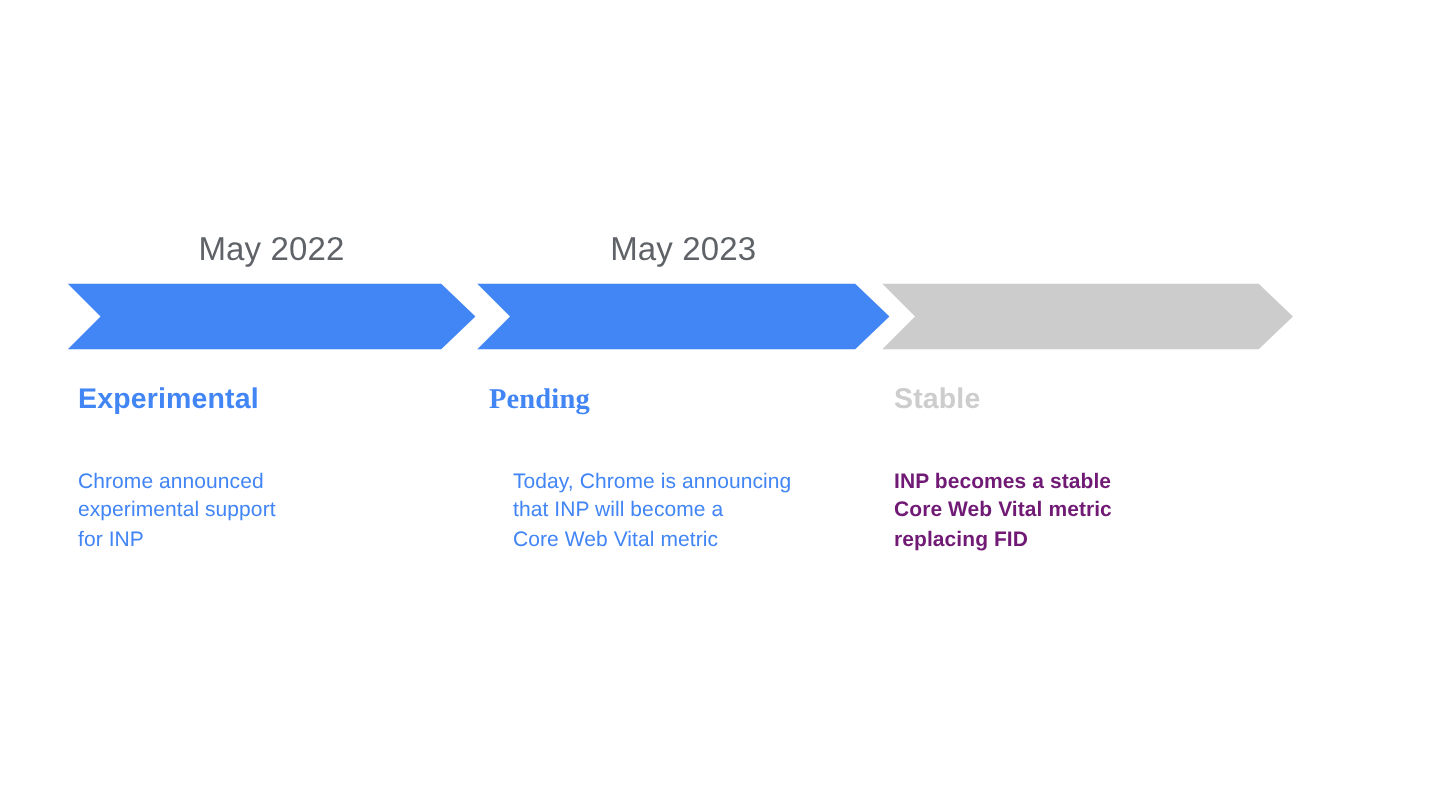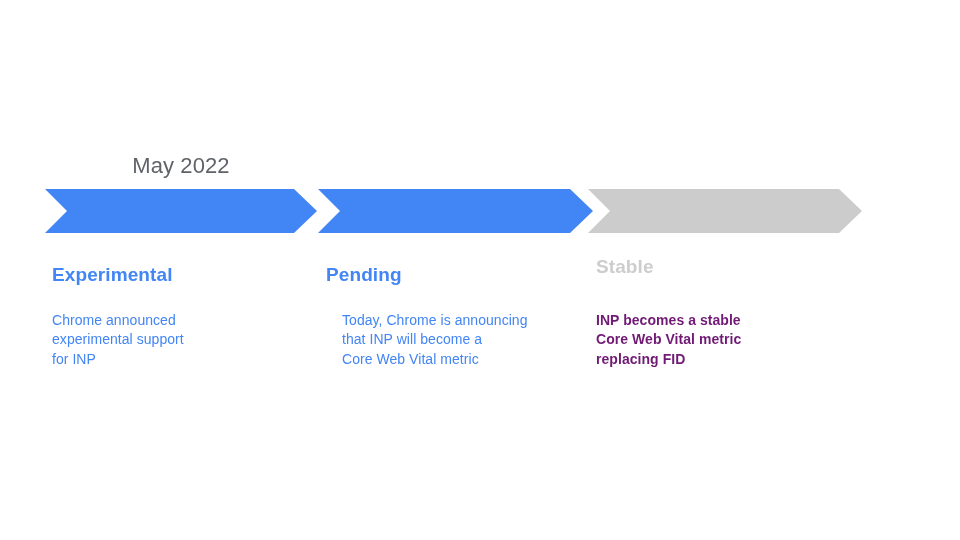--- a/index.html
+++ b/index.html
@@ -61,21 +61,21 @@
   
   .stage-heading {
     position: absolute;
     top: 255px;
     font-size: 19px;
     font-weight: 700;
     letter-spacing: 0.1px;
     line-height: 24px;
     white-space: nowrap;
   }
-  .stage-heading.tone-blue  { color: #4285f4; margin-top: 8px; }
+  .stage-heading.tone-blue  { color: #4285f4; }
   .stage-heading.tone-muted { color: #cdcdcd; }
 
   
   .stage-body {
     position: absolute;
     top: 311px;
     font-size: 14px;
     font-weight: 400;
     line-height: 19.4px;
     letter-spacing: 0.05px;
@@ -101,28 +101,29 @@
 
     <div class="stage-heading tone-blue" style="left:7px;">Experimental</div>
 
     <div class="stage-body tone-blue" style="left:7px; width:250px;">Chrome announced
 experimental support
 for INP</div>
   </div>
 
   <div class="stage" style="left:318px; width:275px;">
 
+    <div class="stage-date tone-dark">May 2023</div>
 
     <div class="stage-arrow">
       <svg viewBox="0 0 275 44" preserveAspectRatio="none">
         <path d="M 0 0 L 252 0 L 275 22 L 252 44 L 0 44 L 22 22 Z" fill="#4285f4"></path>
       </svg>
     </div>
 
-    <div class="stage-heading tone-blue" style="left:8px;">Pending</div>
+    <div class="stage-heading tone-blue" style="left:8px;font-family:Liberation Serif, serif;">Pending</div>
 
     <div class="stage-body tone-blue" style="left:24px; width:260px;">Today, Chrome is announcing
 that INP will become a
 Core Web Vital metric</div>
   </div>
 
   <div class="stage" style="left:588px; width:274px;">
 
 
     <div class="stage-arrow">

